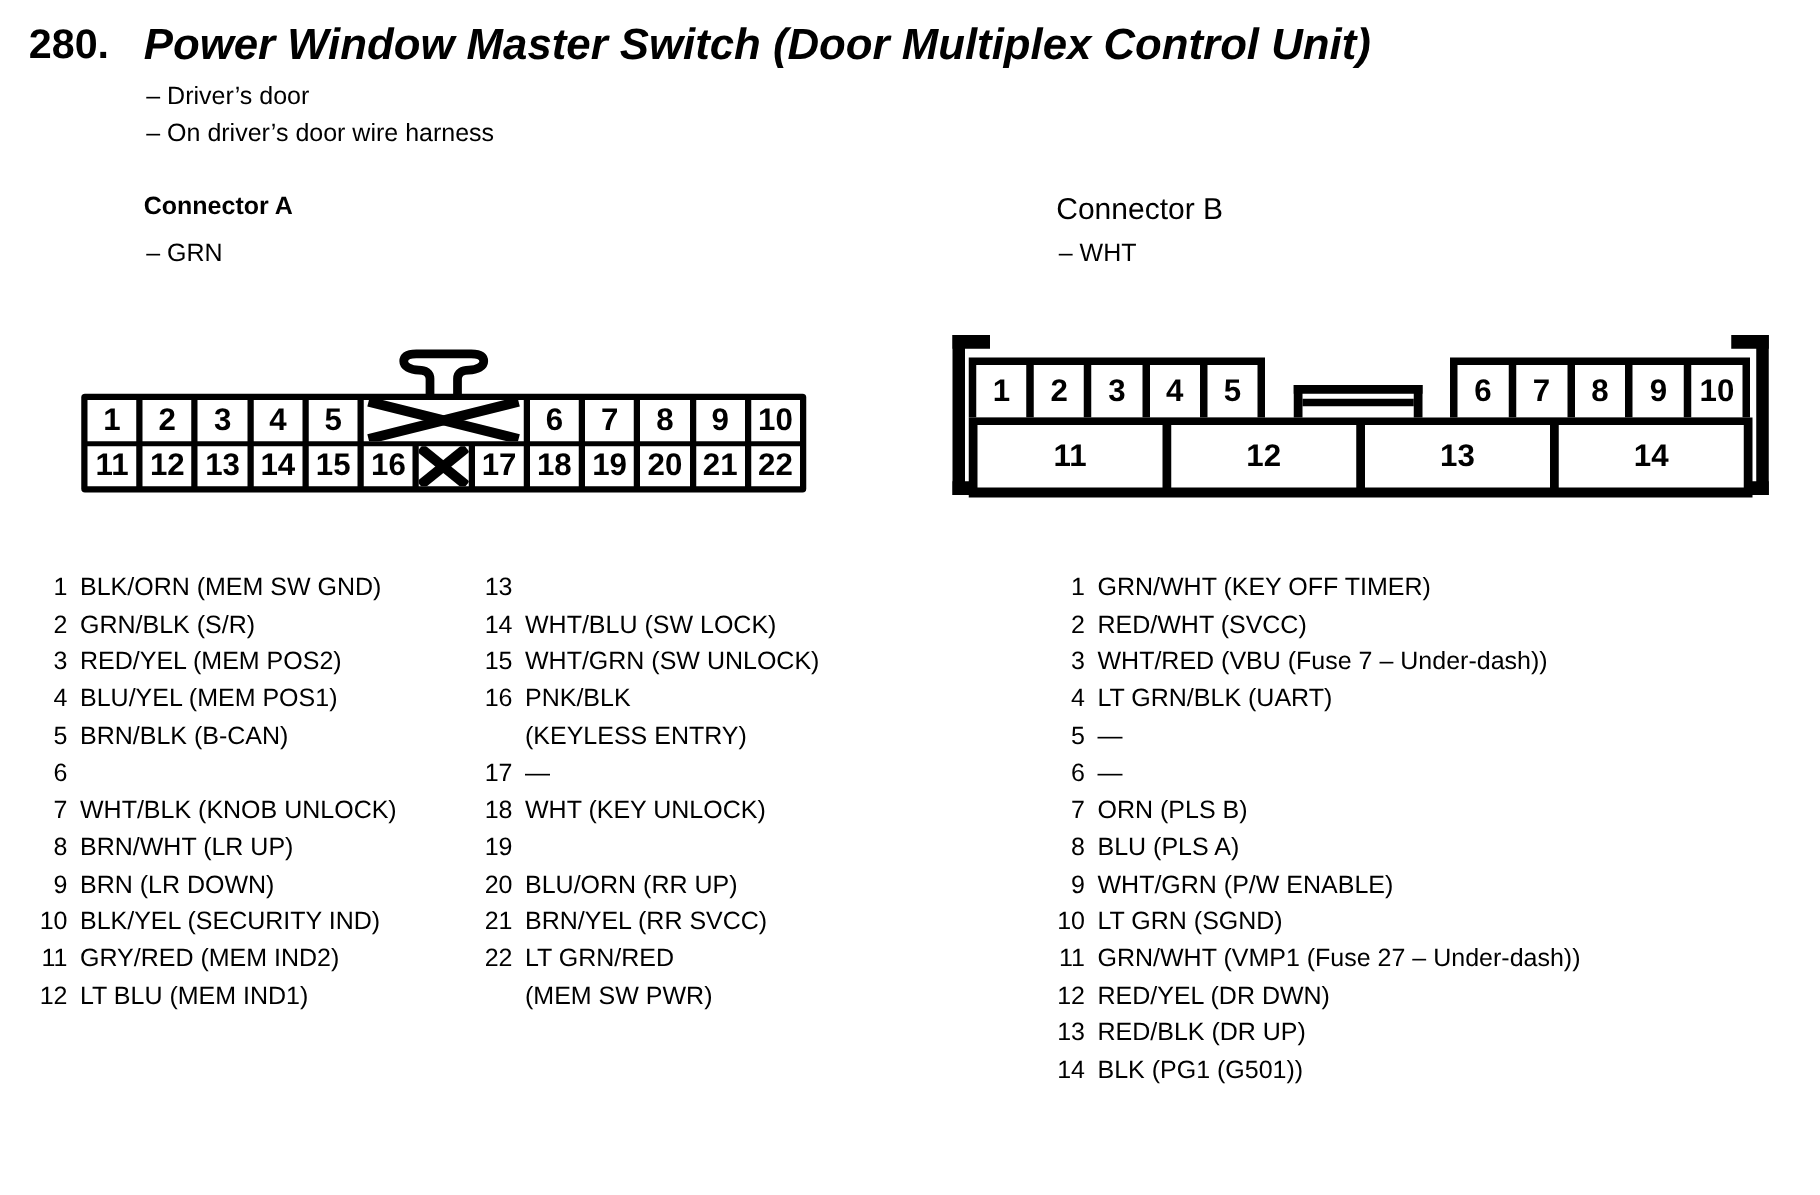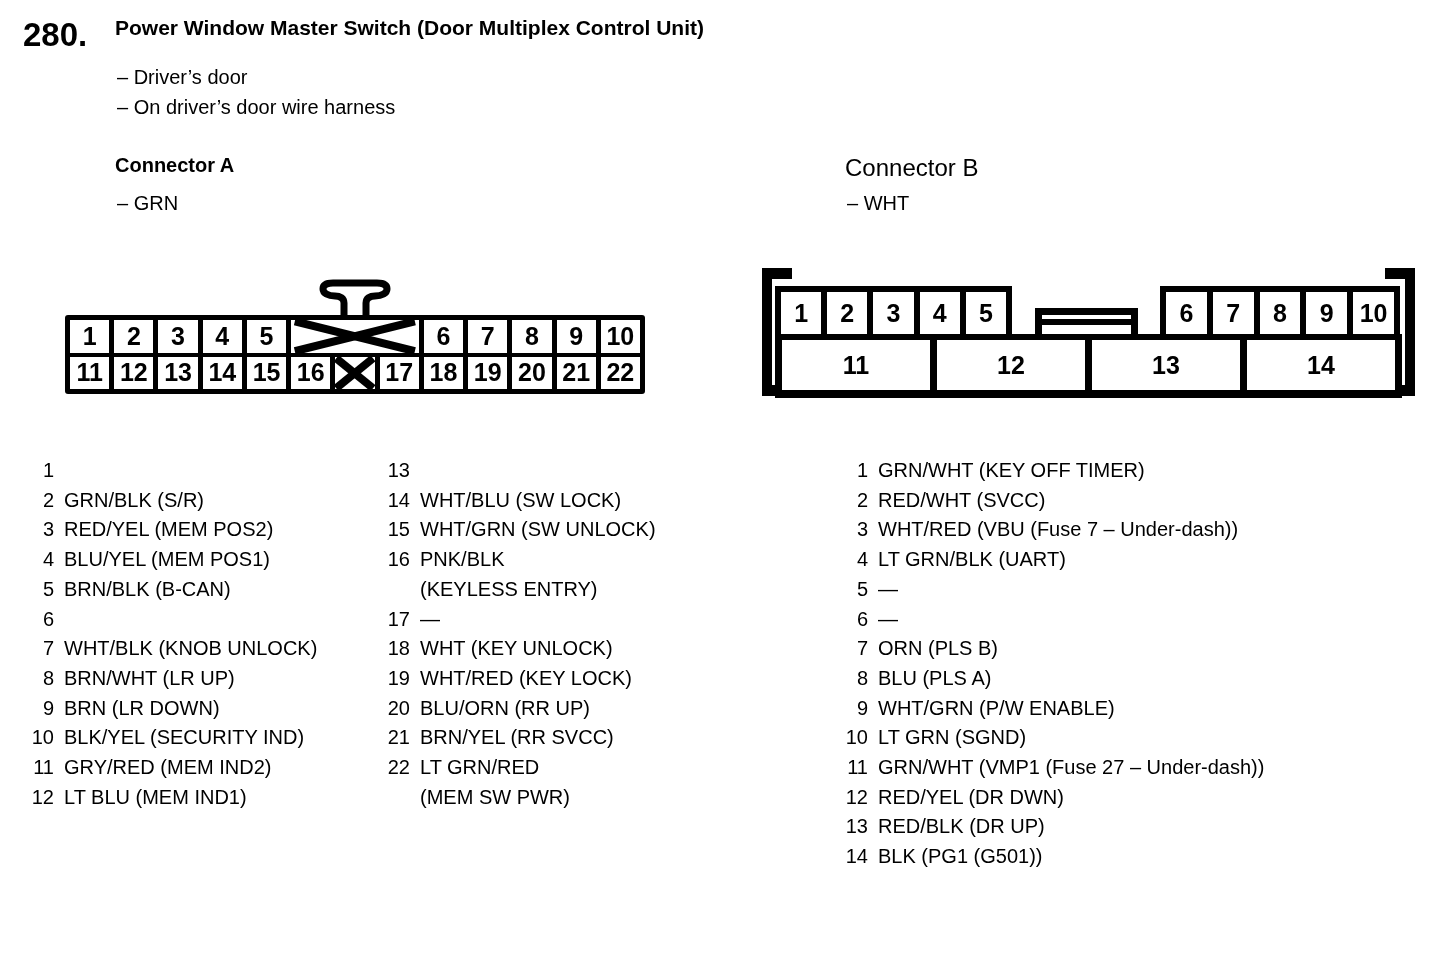--- a/index.html
+++ b/index.html
@@ -4,21 +4,21 @@
 <style>
   html,body { margin:0; padding:0; }
   body {
     width:1456px; height:956px; background:#ffffff; color:#000000;
     font-family:"Liberation Sans", sans-serif; position:relative; overflow:hidden;
   }
   .abs { position:absolute; }
 
   
   .title-num  { left:23px;  top:16px; font-size:33px; font-weight:bold; }
-  .title-text { left:115px; top:16px; font-size:21px; font-weight:bold; }
+  .title-text { left:115px; top:16px; font-size:35px; font-weight:bold;font-style:italic; }
   .note-1 { left:117px; top:66px; font-size:20px; }
   .note-2 { left:117px; top:96px; font-size:20px; }
   .connA-heading { left:115px; top:154px; font-size:20px; font-weight:bold; }
   .connA-color   { left:117px; top:192px; font-size:20px;text-align:center; }
   .connB-heading { left:845px; top:154px; font-size:24px; font-weight:normal; }
   .connB-color   { left:847px; top:192px; font-size:20px; }
 
   
   .connA { left:65px; top:279px; width:580px; height:115px; }
   .connA-latch { position:absolute; left:254px; top:0; width:72px; height:41px; }
@@ -161,20 +161,23 @@
       <div class="cellB">11</div>
       <div class="cellB">12</div>
       <div class="cellB">13</div>
       <div class="cellB">14</div>
     </div>
 </div>
 
 <div class="pinlist" id="listA1">
     <div class="pin-row">
       <span class="pin-num">1</span>
+      <span class="pin-label">
+        <div>BLK/ORN (MEM SW GND)</div>
+      </span>
     </div>
     <div class="pin-row">
       <span class="pin-num">2</span>
       <span class="pin-label">
         <div>GRN/BLK (S/R)</div>
       </span>
     </div>
     <div class="pin-row">
       <span class="pin-num">3</span>
       <span class="pin-label">
@@ -263,23 +266,20 @@
       </span>
     </div>
     <div class="pin-row">
       <span class="pin-num">18</span>
       <span class="pin-label">
         <div>WHT (KEY UNLOCK)</div>
       </span>
     </div>
     <div class="pin-row">
       <span class="pin-num">19</span>
-      <span class="pin-label">
-        <div>WHT/RED (KEY LOCK)</div>
-      </span>
     </div>
     <div class="pin-row">
       <span class="pin-num">20</span>
       <span class="pin-label">
         <div>BLU/ORN (RR UP)</div>
       </span>
     </div>
     <div class="pin-row">
       <span class="pin-num">21</span>
       <span class="pin-label">

